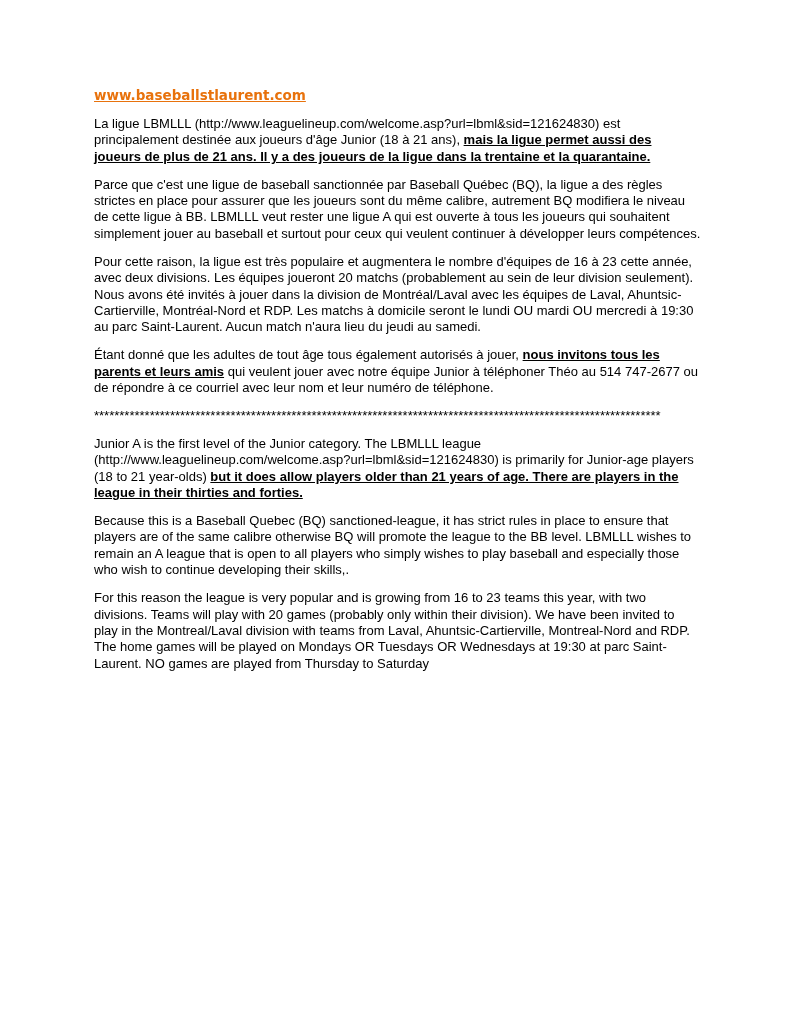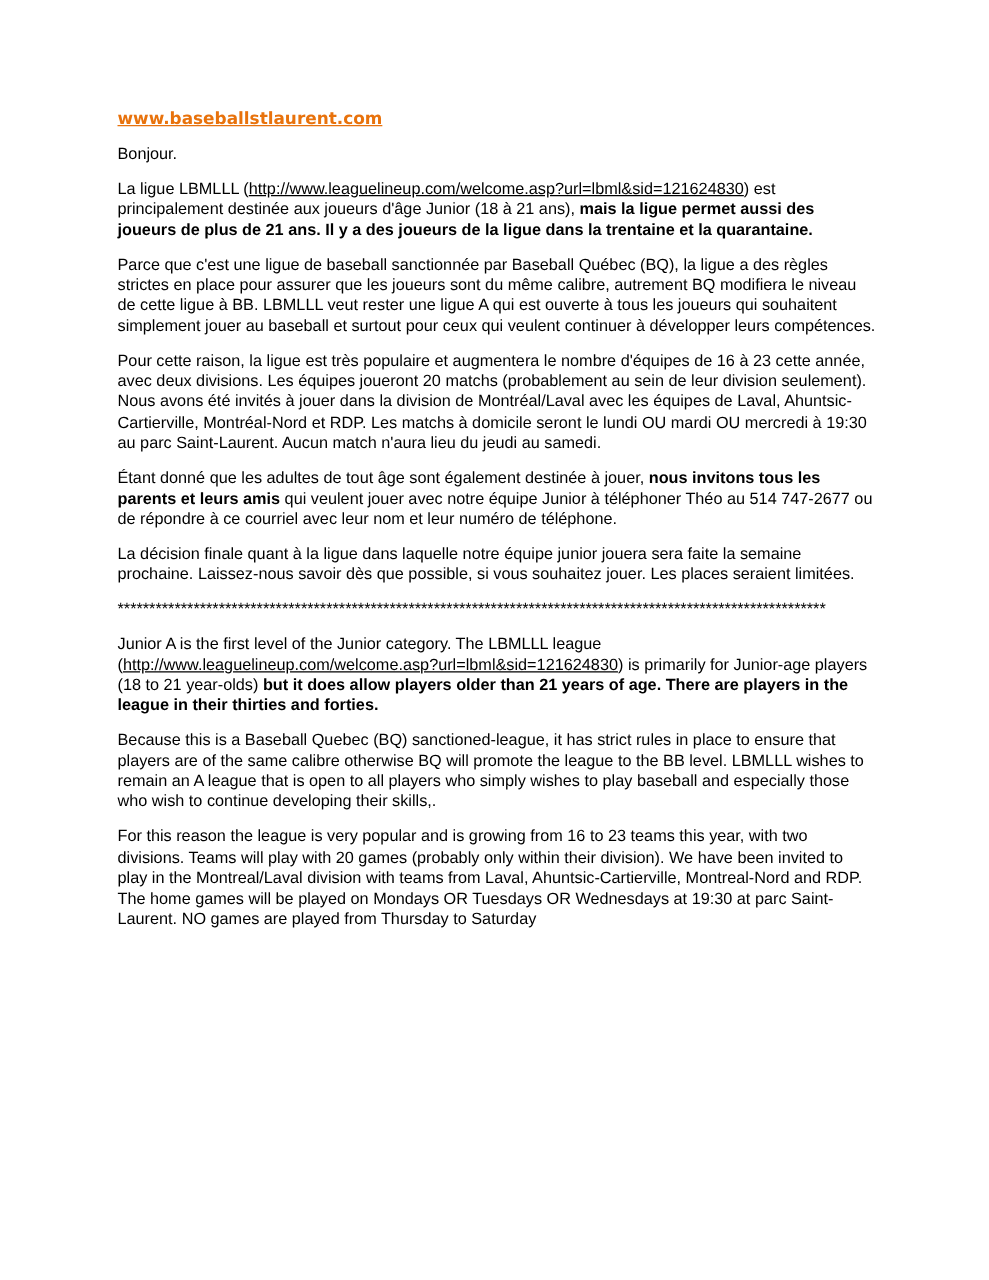--- a/index.html
+++ b/index.html
@@ -21,53 +21,51 @@
   a.site-link {
     font-family: "DejaVu Sans", sans-serif;
     font-weight: bold;
     font-size: 13.5px;
     color: var(--link_orange, #e8720c);
     text-decoration: underline;
     cursor: pointer;
   }
   a.inline-url {
     color: inherit;
-    text-decoration: underline;
     cursor: pointer;
   }
   .bold-underline {
     font-weight: bold;
+    text-decoration: underline;
   }
   .divider-line {
     letter-spacing: 0px;
     white-space: nowrap;
   }
 </style>
 </head>
 <body>
 
 <div class="page">
 
   <p>
     <a class="site-link">www.baseballstlaurent.com</a>
   </p>
 
-  <p>Bonjour.</p>
 
 
 
   <p><span>La ligue LBMLLL (</span><a class="inline-url">http://www.leaguelineup.com/welcome.asp?url=lbml&amp;sid=121624830</a><span>) est principalement destinée aux joueurs d'âge Junior (18 à 21 ans), </span><span class="bold-underline">mais la ligue permet aussi des joueurs de plus de 21 ans. Il y a des joueurs de la ligue dans la trentaine et la quarantaine.</span></p>
 
   <p>Parce que c'est une ligue de baseball sanctionnée par Baseball Québec (BQ), la ligue a des règles strictes en place pour assurer que les joueurs sont du même calibre, autrement BQ modifiera le niveau de cette ligue à BB. LBMLLL veut rester une ligue A qui est ouverte à tous les joueurs qui souhaitent simplement jouer au baseball et surtout pour ceux qui veulent continuer à développer leurs compétences.</p>
 
   <p>Pour cette raison, la ligue est très populaire et augmentera le nombre d'équipes de 16 à 23 cette année, avec deux divisions. Les équipes joueront 20 matchs (probablement au sein de leur division seulement). Nous avons été invités à jouer dans la division de Montréal/Laval avec les équipes de Laval, Ahuntsic-Cartierville, Montréal-Nord et RDP. Les matchs à domicile seront le lundi OU mardi OU mercredi à 19:30 au parc Saint-Laurent. Aucun match n'aura lieu du jeudi au samedi.</p>
 
-  <p><span>Étant donné que les adultes de tout âge sont également destinée à jouer, </span><span class="bold-underline">nous invitons tous les parents et leurs amis</span><span> qui veulent jouer avec notre équipe Junior à téléphoner Théo au 514 747-2677 ou de répondre à ce courriel avec leur nom et leur numéro de téléphone.</span></p>
+  <p><span>Étant donné que les adultes de tout âge tous également autorisés à jouer, </span><span class="bold-underline">nous invitons tous les parents et leurs amis</span><span> qui veulent jouer avec notre équipe Junior à téléphoner Théo au 514 747-2677 ou de répondre à ce courriel avec leur nom et leur numéro de téléphone.</span></p>
 
-  <p>La décision finale quant à la ligue dans laquelle notre équipe junior jouera sera faite la semaine prochaine. Laissez-nous savoir dès que possible, si vous souhaitez jouer. Les places seraient limitées.</p>
 
 
 
   <p class="divider-line">****************************************************************************************************************</p>
 
 
   <p><span>Junior A is the first level of the Junior category. The LBMLLL league (</span><a class="inline-url">http://www.leaguelineup.com/welcome.asp?url=lbml&amp;sid=121624830</a><span>) is primarily for Junior-age players (18 to 21 year-olds) </span><span class="bold-underline">but it does allow players older than 21 years of age. There are players in the league in their thirties and forties.</span></p>
 
   <p>Because this is a Baseball Quebec (BQ) sanctioned-league, it has strict rules in place to ensure that players are of the same calibre otherwise BQ will promote the league to the BB level. LBMLLL wishes to remain an A league that is open to all players who simply wishes to play baseball and especially those who wish to continue developing their skills,.</p>
 

